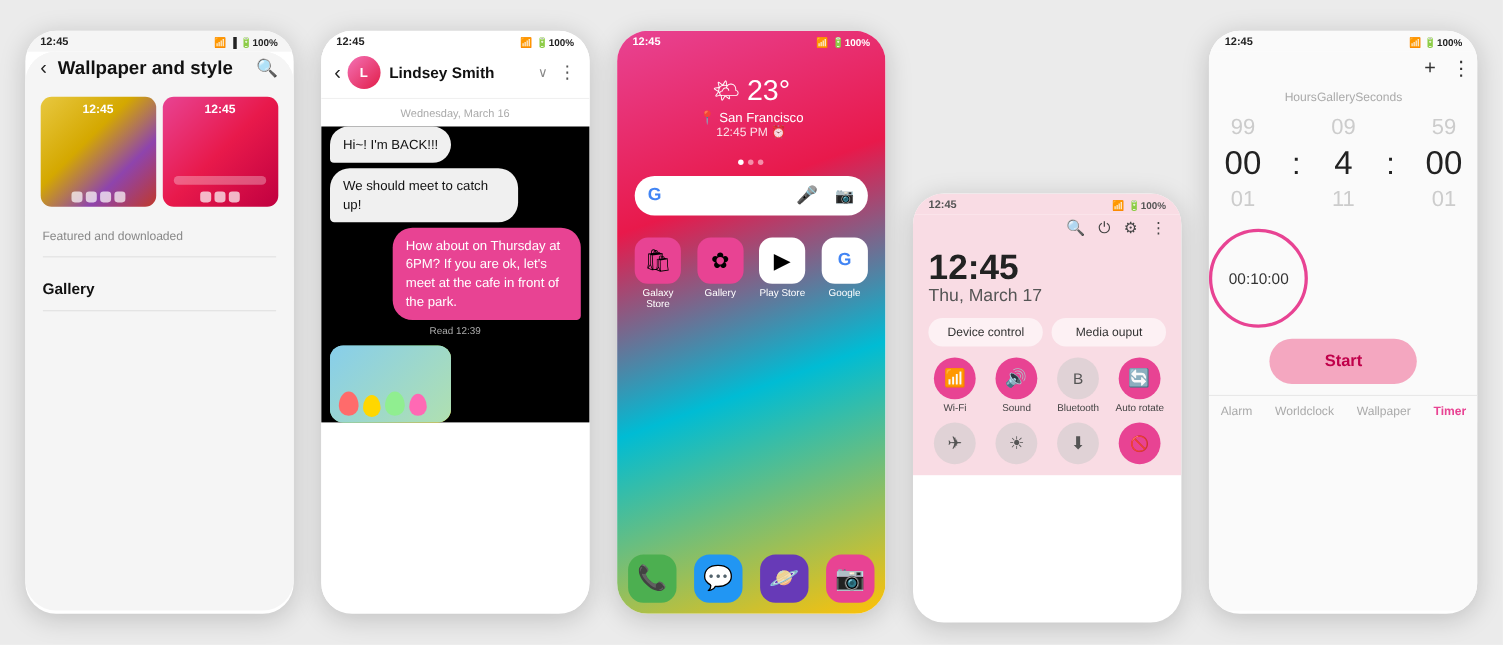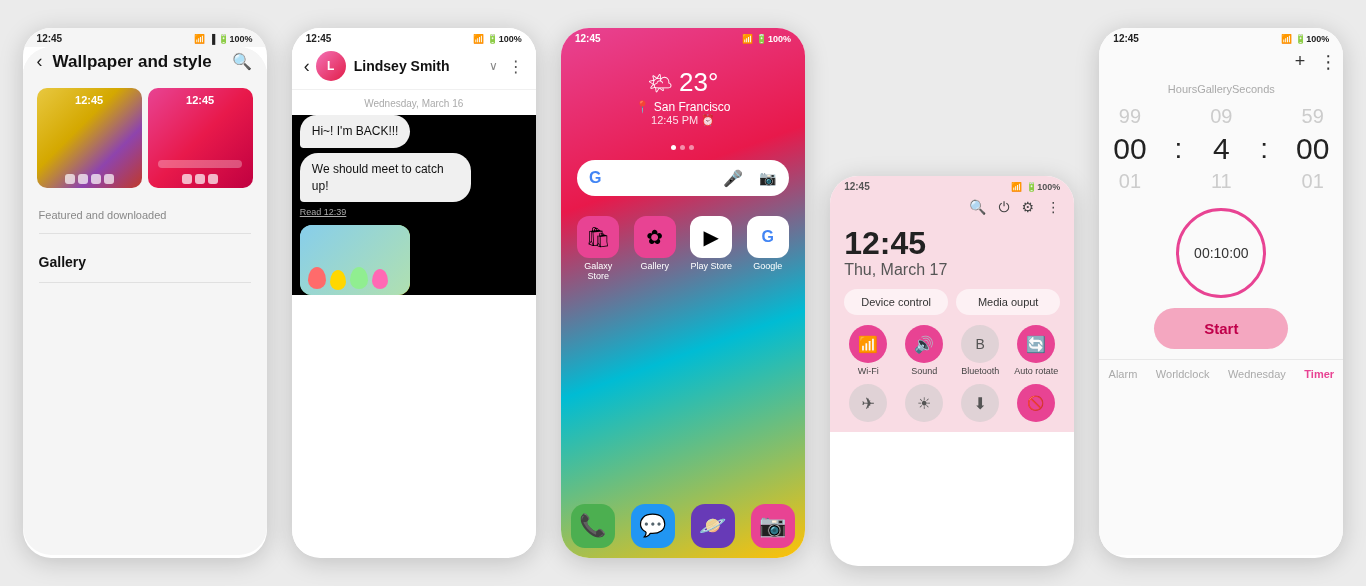--- a/index.html
+++ b/index.html
@@ -201,23 +201,22 @@
     .msg-bubble.sent {
       background: #e84393;
       color: #fff;
       margin-left: auto;
       border-bottom-right-radius: 4px;
     }
     .msg-flex { display: flex; flex-direction: column; }
     .msg-time {
       font-size: 9px;
       color: #aaa;
-      text-align: left;
+      text-align: center;
       margin-bottom: 4px;
-      text-decoration: underline;
     }
     .msg-image-thumb {
       width: 110px;
       height: 70px;
       border-radius: 12px;
       background: linear-gradient(135deg, #87ceeb 0%, #98fb98 50%, #ffd700 100%);
       margin-top: 4px;
       position: relative;
       overflow: hidden;
     }
@@ -418,21 +417,20 @@
       display: flex;
       flex-direction: column;
       align-items: center;
       gap: 0;
     }
     .timer-num { font-size: 20px; color: #ccc; line-height: 1.3; }
     .timer-num.active { font-size: 30px; color: #222; font-weight: 300; }
     .timer-colon { font-size: 28px; color: #222; font-weight: 300; }
     .timer-circle-area {
       display: flex;
-      justify-content: center;
       padding: 10px 0;
     }
     .timer-circle {
       width: 90px; height: 90px;
       border-radius: 50%;
       border: 3px solid #e84393;
       display: flex; align-items: center; justify-content: center;
       font-size: 14px;
       color: #333;
       font-weight: 500;
@@ -536,20 +534,23 @@
         <span style="font-size:16px;color:#555;margin-left:10px;">⋮</span>
       </div>
       <div class="msg-date-label">Wednesday, March 16</div>
       <div class="msg-bubble-container msg-flex">
         <div class="msg-bubble received">
           <span>Hi~! I'm BACK!!!</span>
         </div>
         <div class="msg-bubble received">
           <span>We should meet to catch up!</span>
         </div>
+        <div class="msg-bubble sent">
+          <span>How about on Thursday at 6PM? If you are ok, let's meet at the cafe in front of the park.</span>
+        </div>
         <div class="msg-time">Read 12:39</div>
         <div class="msg-image-thumb">
           <div style="position:absolute;inset:0;background:linear-gradient(135deg,#87ceeb,#b0e0b0);"></div>
           <div style="position:absolute;bottom:5px;left:8px;display:flex;gap:4px;">
             <div style="width:18px;height:22px;border-radius:50% 50% 50% 50%/60% 60% 40% 40%;background:#ff6b6b;"></div>
             <div style="width:16px;height:20px;border-radius:50% 50% 50% 50%/60% 60% 40% 40%;background:#ffd700;margin-top:3px;"></div>
             <div style="width:18px;height:22px;border-radius:50% 50% 50% 50%/60% 60% 40% 40%;background:#90ee90;"></div>
             <div style="width:16px;height:20px;border-radius:50% 50% 50% 50%/60% 60% 40% 40%;background:#ff69b4;margin-top:2px;"></div>
           </div>
         </div>
@@ -709,19 +710,19 @@
       </div>
       <div class="timer-circle-area">
         <div class="timer-circle">
           <span>00:10:00</span>
         </div>
       </div>
       <button class="timer-start-btn">Start</button>
       <div class="timer-bottom-tabs">
         <span class="timer-tab">Alarm</span>
         <span class="timer-tab">Worldclock</span>
-        <span class="timer-tab">Wednesday</span>
+        <span class="timer-tab">Wallpaper</span>
         <span class="timer-tab active">Timer</span>
       </div>
     </div>
   </div>
 
 </div>
 
 </body></html>

